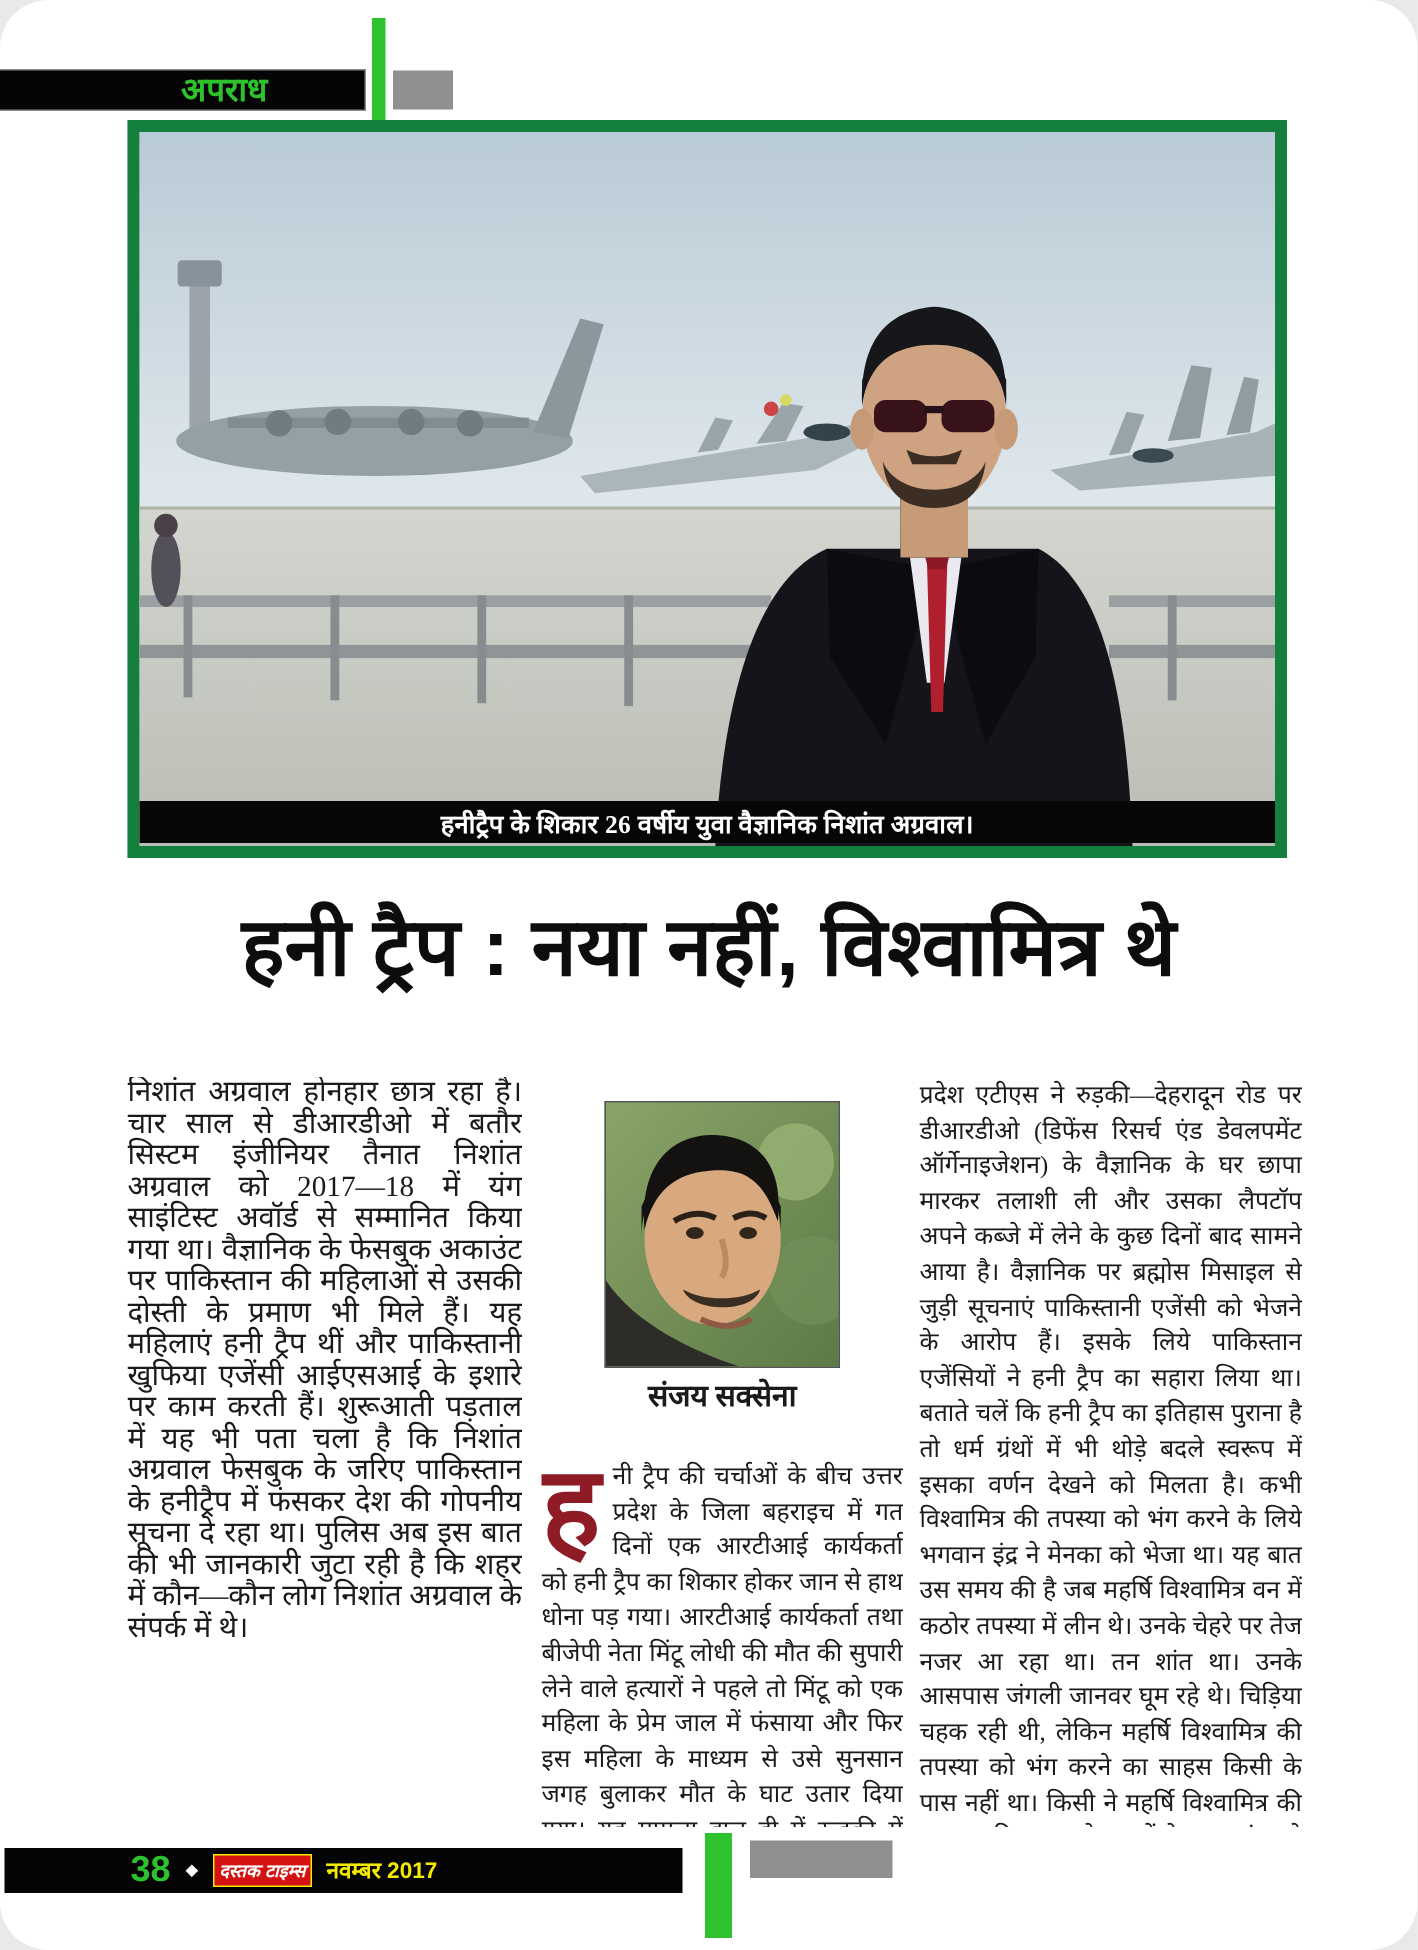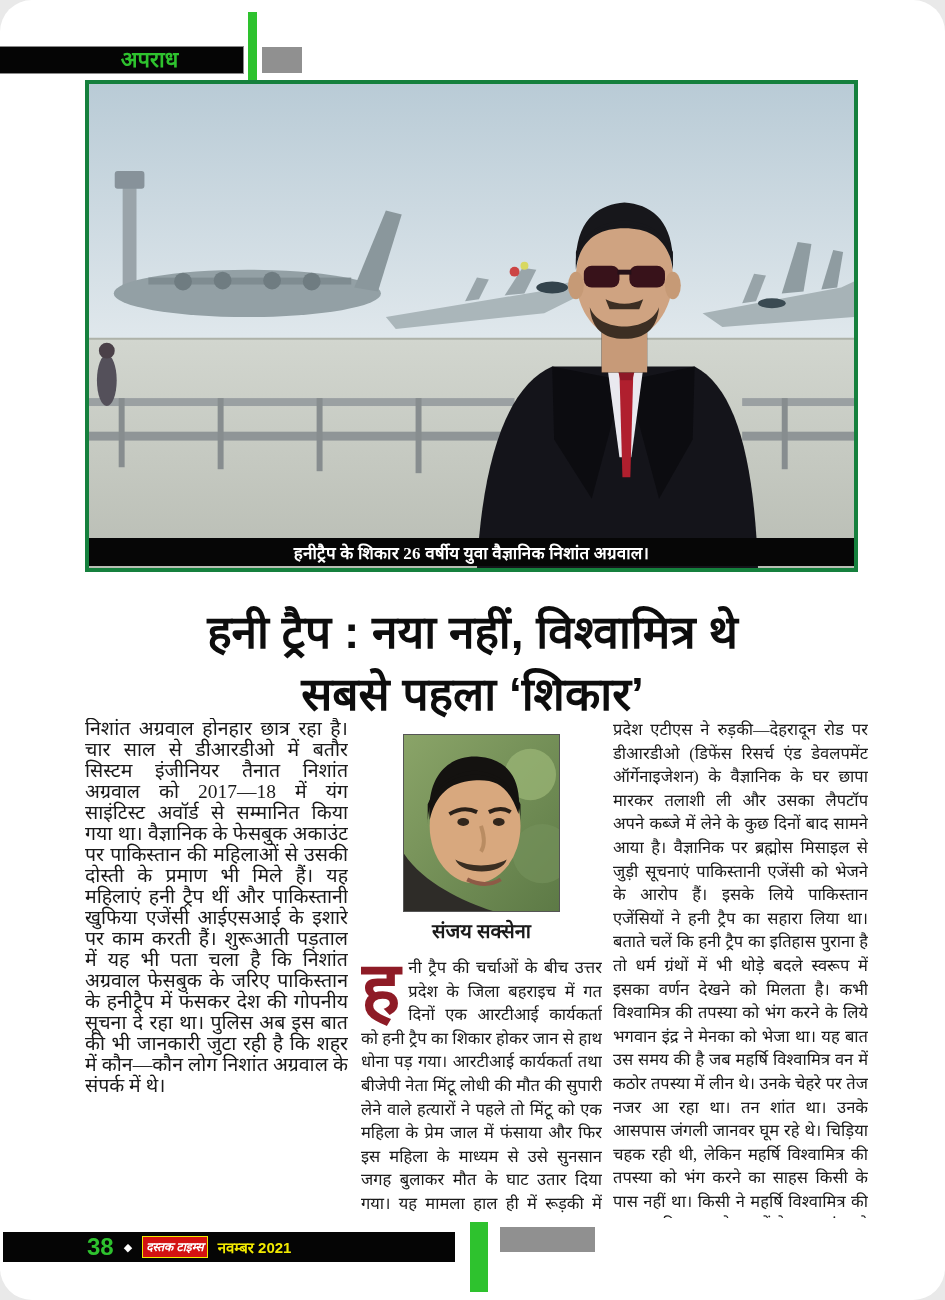--- a/index.html
+++ b/index.html
@@ -20,54 +20,54 @@
   .header-bar .section-label{
     color:#2ec22e;font-weight:700;font-size:22px;line-height:1;
     font-family:"Liberation Sans","DejaVu Sans",sans-serif;
   }
   .header-green-bar{position:absolute;left:248px;top:12px;width:9px;height:73px;background:#2ec22e;}
   .header-gray-box{position:absolute;left:262px;top:47px;width:40px;height:26px;background:#909090;}
 
   
   .photo-frame{
     position:absolute;left:85px;top:80px;width:773px;height:492px;
-    border:4px solid #15803d;box-sizing:border-box;background:#c7d4dc;
+    border:8px solid #15803d;box-sizing:border-box;background:#c7d4dc;
   }
   .photo-frame svg{display:block;width:100%;height:100%;}
   .photo-caption-bar{
     position:absolute;left:0;right:0;bottom:2px;height:28px;background:#060606;
     display:flex;align-items:center;justify-content:center;
   }
   .photo-caption-bar span{
     color:#ffffff;font-size:17px;font-weight:600;letter-spacing:.2px;
   }
 
   
   .headline{
     position:absolute;left:60px;top:580px;width:825px;height:132px;
     text-align:center;font-weight:800;color:#0d0d0d;
     font-family:"Liberation Sans","DejaVu Sans",sans-serif;
   }
-  .headline .hl1{font-size:46px;line-height:62px;display:block;}
+  .headline .hl1{font-size:54px;line-height:62px;display:block;}
   .headline .hl2{font-size:46px;line-height:62px;display:block;}
 
   
   .columns{position:absolute;left:85px;top:718px;width:783px;height:500px;}
   .col{position:absolute;top:0;overflow:hidden;text-align:justify;}
   .col-1{left:0;width:263px;height:500px;font-size:19.5px;line-height:21px;font-weight:500;}
   .col-2{left:276px;width:241px;height:500px;font-size:16.5px;line-height:23.6px;}
   .col-3{left:528px;width:255px;height:500px;font-size:16.5px;line-height:23.6px;}
 
   .portrait-frame{
     width:157px;height:178px;margin:16px auto 4px auto;
     border:1px solid #555;box-sizing:border-box;background:#7a9660;
   }
   .portrait-frame svg{display:block;width:100%;height:100%;}
   .author-name{
-    text-align:center;font-weight:700;font-size:20px;line-height:30px;margin-bottom:10px;
+    text-align:center;font-weight:700;font-size:20px;line-height:30px;margin-bottom:26px;
   }
   .drop-cap{
     float:left;color:#8e1b26;font-weight:800;font-size:74px;line-height:58px;
     margin:4px 8px 0 0;font-family:"Liberation Sans","DejaVu Sans",sans-serif;
   }
 
   
   .footer-bar{
     position:absolute;left:3px;top:1232px;width:452px;height:30px;background:#050505;
     display:flex;align-items:center;box-sizing:border-box;padding-left:84px;gap:10px;
@@ -187,21 +187,20 @@
       <path d="M506,226 C516,252 566,252 576,226 C574,248 562,258 541,258 C520,258 508,248 506,226 Z" fill="#2b2118" opacity="0.9"></path>
       <path d="M522,218 C534,224 548,224 560,218 L556,228 L526,228 Z" fill="#2b2118" opacity="0.9"></path>
     </svg>
     <div class="photo-caption-bar">
       <span>हनीट्रैप के शिकार 26 वर्षीय युवा वैज्ञानिक निशांत अग्रवाल।</span>
     </div>
   </div>
 
   <h1 class="headline">
     <span class="hl1">हनी ट्रैप : नया नहीं, विश्वामित्र थे</span>
-    <span class="hl2">सबसे पहला ‘शिकार’</span>
   </h1>
 
   <div class="columns">
 
     <div class="col col-1">निशांत अग्रवाल होनहार छात्र रहा है। चार साल से डीआरडीओ में बतौर सिस्टम इंजीनियर तैनात निशांत अग्रवाल को 2017—18 में यंग साइंटिस्ट अवॉर्ड से सम्मानित किया गया था। वैज्ञानिक के फेसबुक अकाउंट पर पाकिस्तान की महिलाओं से उसकी दोस्ती के प्रमाण भी मिले हैं। यह महिलाएं हनी ट्रैप थीं और पाकिस्तानी खुफिया एजेंसी आईएसआई के इशारे पर काम करती हैं। शुरूआती पड़ताल में यह भी पता चला है कि निशांत अग्रवाल फेसबुक के जरिए पाकिस्तान के हनीट्रैप में फंसकर देश की गोपनीय सूचना दे रहा था। पुलिस अब इस बात की भी जानकारी जुटा रही है कि शहर में कौन—कौन लोग निशांत अग्रवाल के संपर्क में थे।</div>
 
     <div class="col col-2">
       <div class="portrait-frame">
         <svg viewBox="0 0 157 178" preserveAspectRatio="none">
           <defs>
@@ -241,18 +240,18 @@
 
     <div class="col col-3">प्रदेश एटीएस ने रुड़की—देहरादून रोड पर डीआरडीओ (डिफेंस रिसर्च एंड डेवलपमेंट ऑर्गेनाइजेशन) के वैज्ञानिक के घर छापा मारकर तलाशी ली और उसका लैपटॉप अपने कब्जे में लेने के कुछ दिनों बाद सामने आया है। वैज्ञानिक पर ब्रह्मोस मिसाइल से जुड़ी सूचनाएं पाकिस्तानी एजेंसी को भेजने के आरोप हैं। इसके लिये पाकिस्तान एजेंसियों ने हनी ट्रैप का सहारा लिया था। बताते चलें कि हनी ट्रैप का इतिहास पुराना है तो धर्म ग्रंथों में भी थोड़े बदले स्वरूप में इसका वर्णन देखने को मिलता है। कभी विश्वामित्र की तपस्या को भंग करने के लिये भगवान इंद्र ने मेनका को भेजा था। यह बात उस समय की है जब महर्षि विश्वामित्र वन में कठोर तपस्या में लीन थे। उनके चेहरे पर तेज नजर आ रहा था। तन शांत था। उनके आसपास जंगली जानवर घूम रहे थे। चिड़िया चहक रही थी, लेकिन महर्षि विश्वामित्र की तपस्या को भंग करने का साहस किसी के पास नहीं था। किसी ने महर्षि विश्वामित्र की तपस्या की सूचना देवताओं के राजा इंद्र को इंद्रलोक में दी। इस पर इंद्र देव ने खुद आकर ऋषि विश्वामित्र की तपस्या देखी। उन्हें विश्वामित्र की तपस्या देखकर बेहद हैरानी हुई। इन्द्रदेव को भय सताने लगा कि अगर विश्वामित्र की तपस्या</div>
   </div>
 
   <div class="footer-bar">
     <span class="footer-page-number">38</span>
     <span class="footer-diamond">◆</span>
     <span class="footer-logo-box">
       <span>दस्तक टाइम्स</span>
     </span>
-    <span class="footer-issue-date">नवम्बर 2021</span>
+    <span class="footer-issue-date">नवम्बर 2017</span>
   </div>
   <div class="footer-green-bar"></div>
   <div class="footer-gray-box"></div>
 
 </div>
 
 </body></html>

